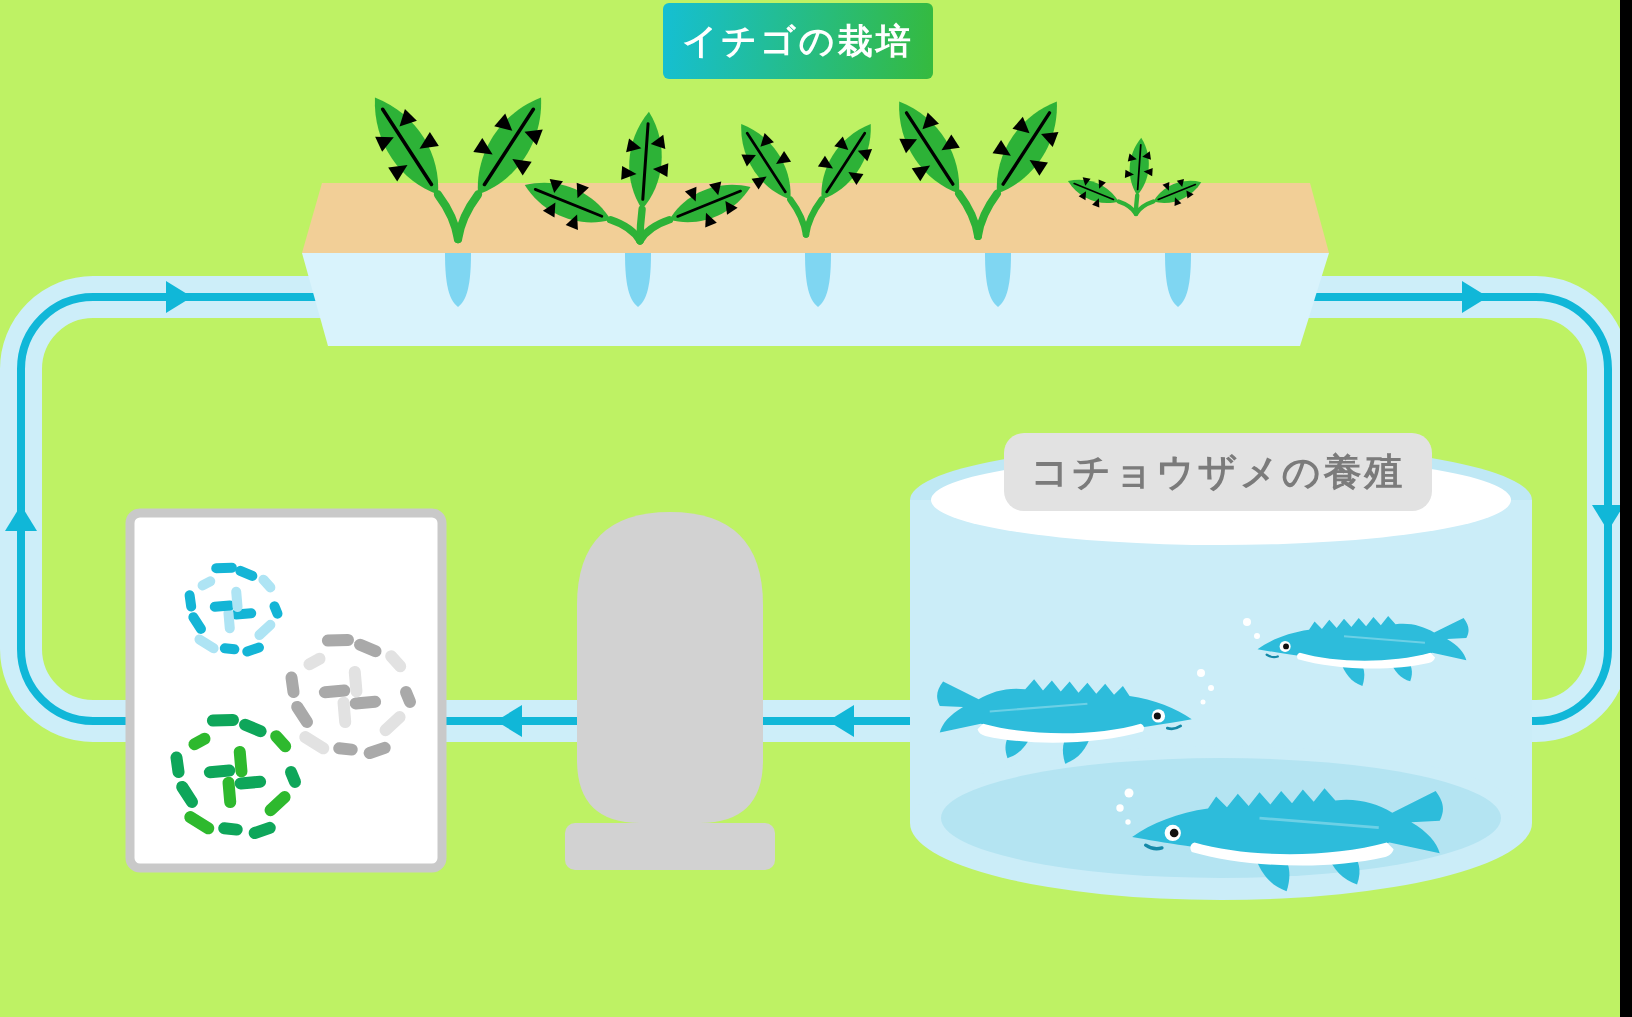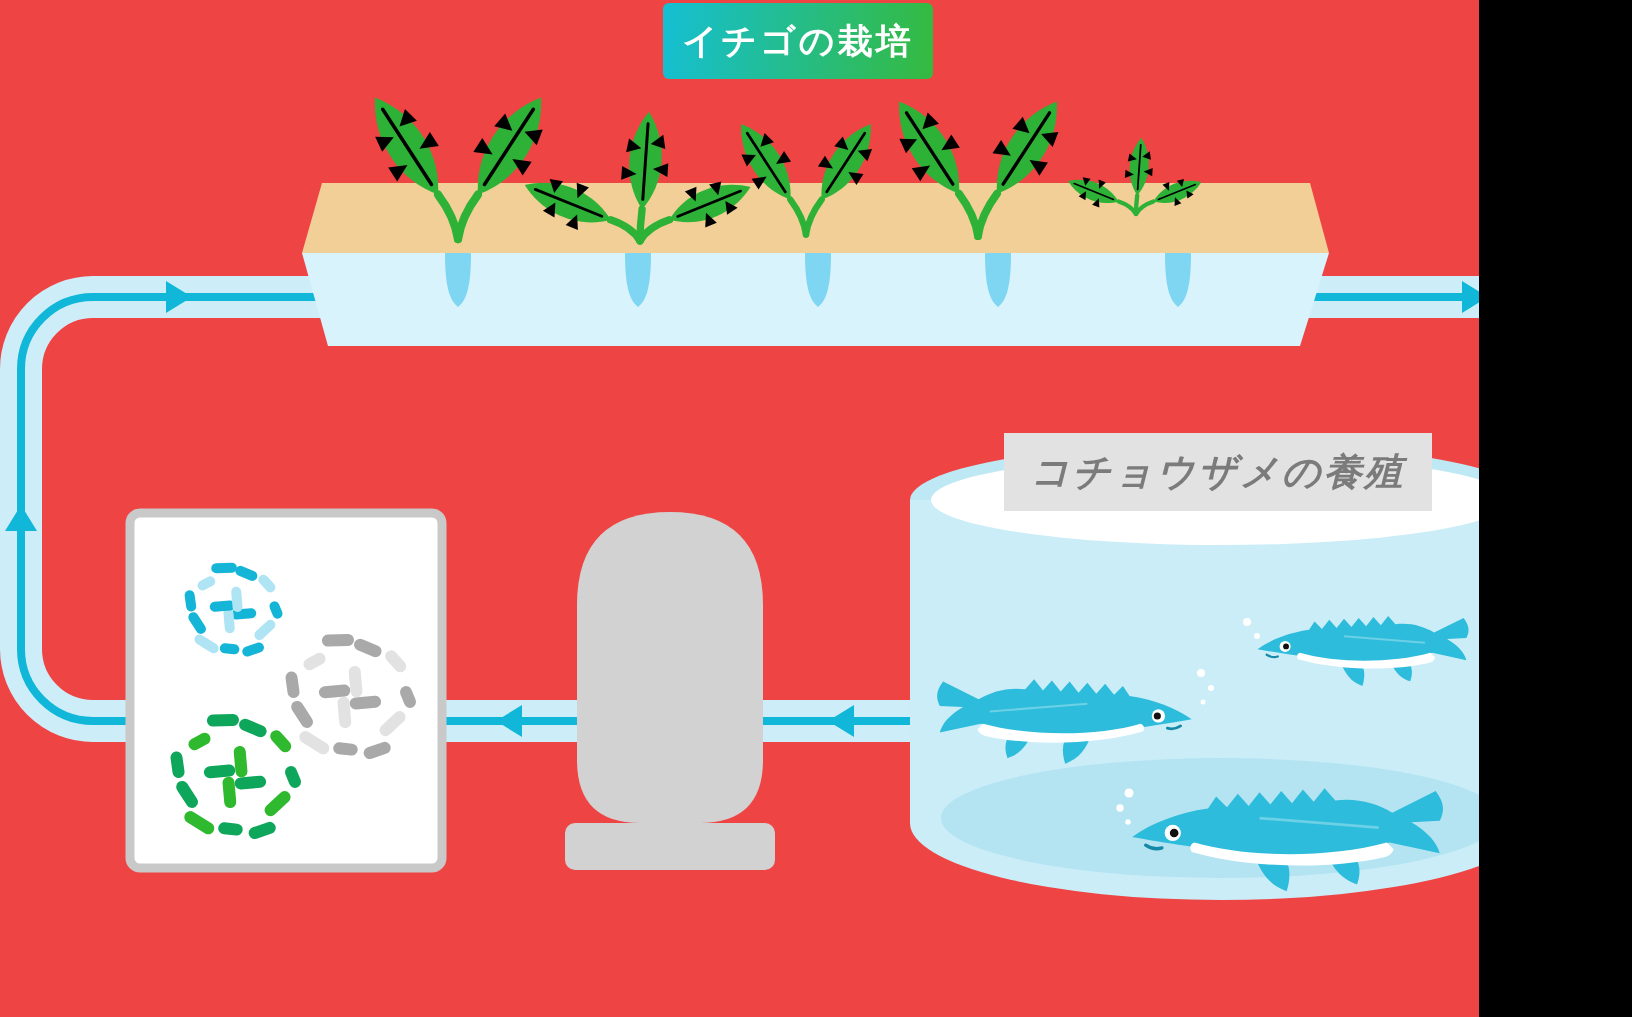--- a/index.html
+++ b/index.html
@@ -1,35 +1,33 @@
 <!DOCTYPE html>
 <html style="--label-strawberry-grad-start: #15bfd3; --label-strawberry-grad-end: #35ba3e; --label-tank-bg: #e2e2e2; --label-tank-text: #7b7b7b; --pipe-band: #cdeef9; --pipe-line: #10b7d8; --bed-tan: #f2cf97; --bed-water: #d9f3fc; --water-drop: #7fd6f2; --leaf: #2db237; --tank-rim: #bfe8f5; --tank-body: #cbedf8; --tank-floor: #b4e4f2; --tank-top: #ffffff; --fish: #2dbcdb; --fish-mouth: #1489a8; --bubble: #ffffff; --pump: #d2d2d2; --box-bg: #ffffff; --box-border: #c9c9c9; --bacteria-teal: #14b5d6; --bacteria-teal-light: #aee4f4; --bacteria-gray: #a9a9a9; --bacteria-gray-light: #e2e2e2; --bacteria-green: #0ea65a; --bacteria-green-light: #2eb92e;"><head>
 <meta charset="utf-8">
 <style>
   html,body{margin:0;padding:0;background:#000;}
   .stage{
-    position:relative;width:1444px;height:1017px;background:#ef4444;overflow:hidden;
+    position:relative;width:1620px;height:1017px;background:#bef264;overflow:hidden;
     font-family:"DejaVu Sans","Liberation Sans",sans-serif;
-    padding-left:35px;
   }
   .stage svg{position:absolute;left:0;top:0;}
   .label{
     position:absolute;display:flex;align-items:center;justify-content:center;
     font-weight:bold;letter-spacing:3px;box-sizing:border-box;
   }
   .label-strawberry{
     left:663px;top:3px;width:270px;height:76px;border-radius:6px;
     color:#fff;font-size:35px;
     background:linear-gradient(95deg,var(--label-strawberry-grad-start,#15bfd3),var(--label-strawberry-grad-end,#35ba3e));
   }
   .label-tank{
-    left:1004px;top:433px;width:428px;height:78px;border-radius:0;
+    left:1004px;top:433px;width:428px;height:78px;border-radius:20px;
     background:var(--label-tank-bg,#e2e2e2);color:var(--label-tank-text,#7b7b7b);
     font-size:38px;
-    font-style:italic;
   }
 </style>
 </head>
 <body>
 
 <div class="stage">
 
   <svg width="1632" height="1017" viewBox="0 0 1632 1017">
     <defs>
       <g id="leaf">

